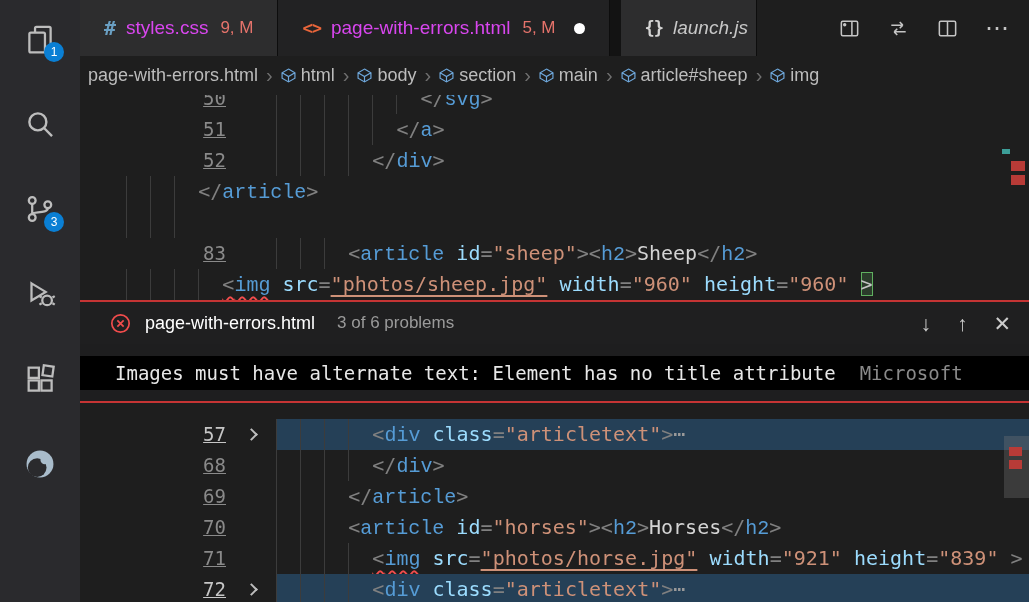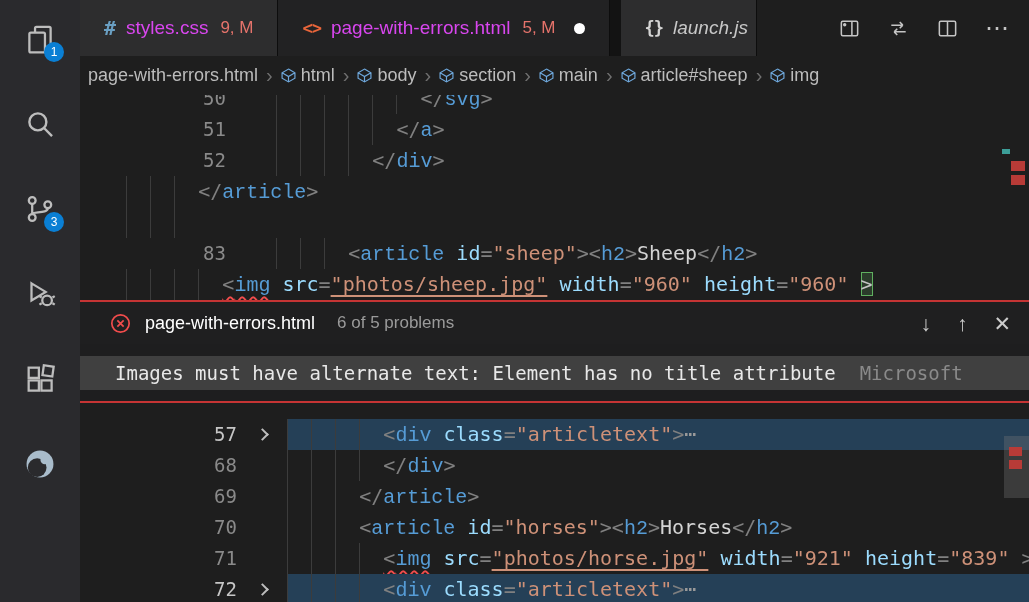--- a/index.html
+++ b/index.html
@@ -41,25 +41,25 @@
   
   .breadcrumb { height:39px; background:#1e1e1e; display:flex; align-items:center;
                 padding-left:8px; gap:4px; font-size:18px; color:#bcbcbc;
                 white-space:nowrap; overflow:hidden; flex-shrink:0; }
   .bc-sep { color:#707070; font-size:20px; padding:0 4px; }
   .bc-item { display:flex; align-items:center; gap:5px; cursor:pointer; }
 
   
   .editor-top { height:205px; overflow:hidden; flex-shrink:0; }
   .editor-top .code-row:first-child { margin-top:-12px; }
-  .editor-bottom { flex:1; overflow:hidden; padding-top:16px;margin-left:11px; }
+  .editor-bottom { flex:1; overflow:hidden; padding-top:16px; }
   .code-row { display:flex; height:31px; line-height:31px;
               font-family:"DejaVu Sans Mono", monospace; font-size:20px; }
   .gutter { width:150px; flex-shrink:0; text-align:right; color:#8a8a8a;
-            padding-right:4px; font-size:19px; }
+            padding-right:4px; font-size:19px;text-decoration:underline; }
   .hl .gutter { color:#c6c6c6; }
   .fold { width:46px; flex-shrink:0; display:flex; align-items:center; justify-content:center; }
   .chev { width:9px; height:9px; border-right:2px solid #bdbdbd; border-bottom:2px solid #bdbdbd;
           transform:rotate(-45deg); margin-left:-4px; }
   .code { position:relative; flex:1; white-space:pre; min-width:0; }
   .hl .code { background:#254057; }
   .guide { position:absolute; top:0; bottom:0; width:1px; background:#3c3c3c; }
   .tk-p { color:#808080; }
   .tk-t { color:#569cd6;font-family:Liberation Mono, monospace; }
   .tk-a { color:#9cdcfe; }
@@ -75,21 +75,21 @@
 
   
   .peek { height:103px; flex-shrink:0; border-top:2px solid #c53434;
           border-bottom:2px solid #c53434; background:#1f1f20; }
   .peek-header { height:42px; display:flex; align-items:center; padding:0 18px 0 30px; gap:14px; }
   .peek-title { color:#ffffff; font-size:18px; font-weight:500; }
   .peek-meta { color:#9a9a9a; font-size:17px; margin-left:8px; flex:1; }
   .peek-actions { display:flex; gap:26px; }
   .peek-actions span { color:#cccccc; font-size:21px; cursor:pointer; line-height:1; }
   .peek-body { height:57px; display:flex; align-items:center; background:#1e1e1f; }
-  .peek-row { width:100%; height:34px; line-height:34px; background:#404040;
+  .peek-row { width:100%; height:34px; line-height:34px; background:#000000;
               padding-left:35px; font-family:"DejaVu Sans Mono", monospace;
               font-size:19px; color:#e8e8e8; white-space:pre; overflow:hidden; }
   .peek-src { color:#8a8a8a; margin-left:24px; }
 
   
   .deco { position:absolute; }
   .deco-teal { right:19px; top:149px; width:8px;  height:5px;  background:#3c9e98; }
   .deco-red-a { right:4px; top:161px; width:14px; height:10px; background:#b83b37; }
   .deco-red-b { right:4px; top:175px; width:14px; height:10px; background:#b83b37; }
   .scroll-thumb { right:0; top:436px; width:25px; height:62px; background:rgba(120,120,120,.32); }
@@ -273,21 +273,21 @@
         </div>
       </div>
 
     <div class="peek">
       <div class="peek-header">
         <svg width="21" height="21" viewBox="0 0 16 16" fill="none" stroke="#f14c4c" stroke-width="1.3">
           <circle cx="8" cy="8" r="6.6"></circle>
             <path d="M5.6 5.6 L10.4 10.4 M10.4 5.6 L5.6 10.4"></path>
         </svg>
         <span class="peek-title">page-with-errors.html</span>
-        <span class="peek-meta">6 of 5 problems</span>
+        <span class="peek-meta">3 of 6 problems</span>
         <span class="peek-actions">
           <span>↓</span>
           <span>↑</span>
           <span>✕</span>
         </span>
       </div>
       <div class="peek-body">
         <div class="peek-row"><span class="peek-msg">Images must have alternate text: Element has no title attribute</span><span class="peek-src">Microsoft</span></div>
       </div>
     </div>

